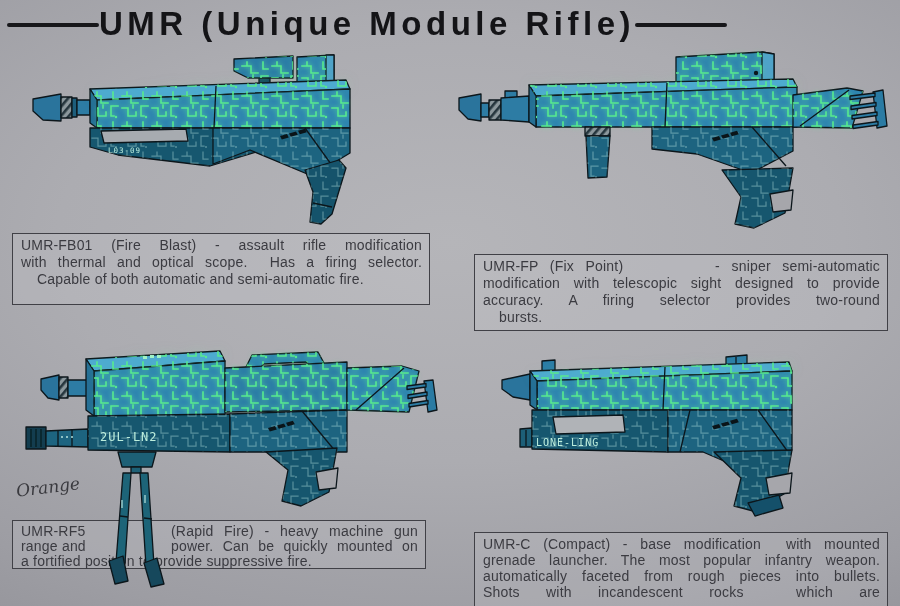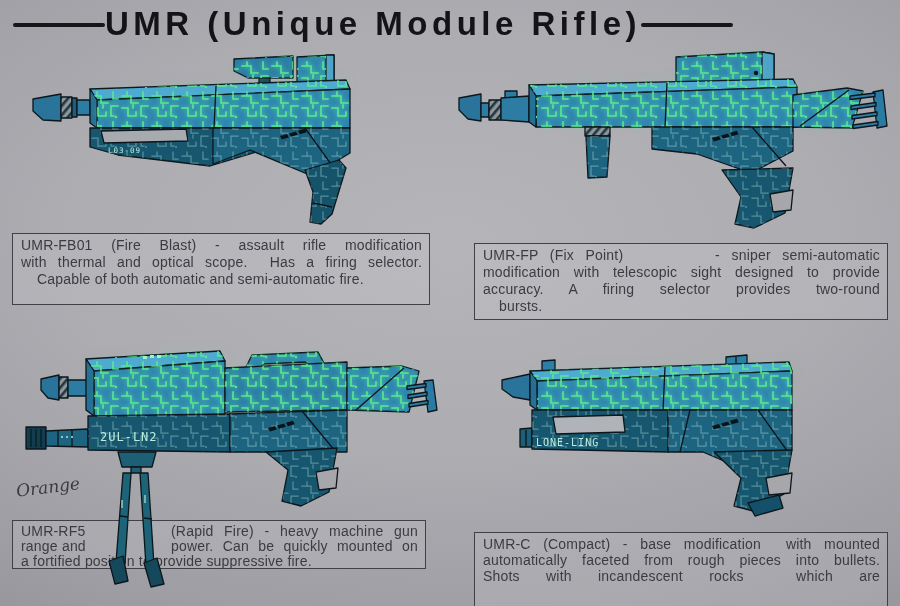--- a/index.html
+++ b/index.html
@@ -1,20 +1,20 @@
 <!DOCTYPE html>
 <html><head>
 <meta charset="utf-8">
 <style>
   html,body{margin:0;padding:0;}
   body{width:900px;height:606px;overflow:hidden;font-family:"Liberation Sans",sans-serif;}
   #stage{position:relative;width:900px;height:606px;overflow:hidden;
     background:radial-gradient(115% 95% at 50% 40%, #b5b5b9 0%, #acacb1 38%, #9d9da3 68%, #88888e 100%);}
   
-  .title-row{position:absolute;left:12px;top:0;width:722px;height:47px;display:flex;align-items:center;justify-content:center;z-index:6;}
+  .title-row{position:absolute;left:6px;top:0;width:722px;height:47px;display:flex;align-items:center;justify-content:center;z-index:6;}
   .tdash{width:92px;height:4px;background:#17171a;border-radius:2px;margin-top:2px;}
   h1.ttl{margin:0;font-weight:700;font-size:33px;line-height:1;letter-spacing:4.5px;color:#141417;font-family:"Liberation Sans",sans-serif;}
   
   .desc-box{position:absolute;box-sizing:border-box;border:1.5px solid #404046;background:rgba(210,210,215,0.20);
     color:#3b3b41;font-size:14px;letter-spacing:.2px;padding:3px 7px 2px 8px;z-index:2;}
   .bline{text-align:justify;text-align-last:justify;white-space:normal;}
   .bline.bl-left{text-align:left;text-align-last:left;margin-left:16px;}
   .lh17 .bline{line-height:17px;} .lh16 .bline{line-height:16px;}
   .srow{display:flex;line-height:15.2px;}
   .sleft{flex:0 0 98px;white-space:nowrap;}
@@ -330,38 +330,39 @@
   </svg>
 
   <div class="signature">Orange</div>
 
   <div class="desc-box lh17" style="left:12px;top:233px;width:418px;height:72px">
     <div class="bline">UMR-FB01 (Fire Blast) - assault rifle modification</div>
     <div class="bline">with thermal and optical scope.&nbsp; Has a firing selector.</div>
     <div class="bline bl-left">Capable of both automatic and semi-automatic fire.</div>
   </div>
 
-  <div class="desc-box lh17" style="left:474px;top:243px;width:414px;height:77px">
+  <div class="desc-box lh17" style="left:474px;top:254px;width:414px;height:77px">
     <div class="bline">UMR-FP (Fix Point)&nbsp;&nbsp;&nbsp;&nbsp;&nbsp;&nbsp;&nbsp; - sniper semi-automatic</div>
     <div class="bline">modification with telescopic sight designed to provide</div>
     <div class="bline">accuracy. A firing selector provides two-round</div>
     <div class="bline bl-left">bursts.</div>
   </div>
 
   <div class="desc-box" style="left:12px;top:520px;width:414px;height:49px">
     <div class="srow">
       <span class="sleft">UMR-RF5</span>
       <span class="sright">(Rapid Fire) - heavy machine gun</span>
     </div>
     <div class="srow">
       <span class="sleft">range and</span>
       <span class="sright">power. Can be quickly mounted on</span>
     </div>
     <div class="slast">a fortified position to provide suppressive fire.</div>
   </div>
 
   <div class="desc-box lh16" style="left:474px;top:532px;width:414px;height:90px">
     <div class="bline">UMR-C (Compact) - base modification&nbsp; with mounted</div>
+    <div class="bline">grenade launcher. The most popular infantry weapon.</div>
     <div class="bline">automatically faceted from rough pieces into bullets.</div>
     <div class="bline">Shots&nbsp; with&nbsp; incandescent&nbsp; rocks&nbsp;&nbsp;&nbsp; which&nbsp; are</div>
   </div>
 
 </div>
 
 </body></html>

